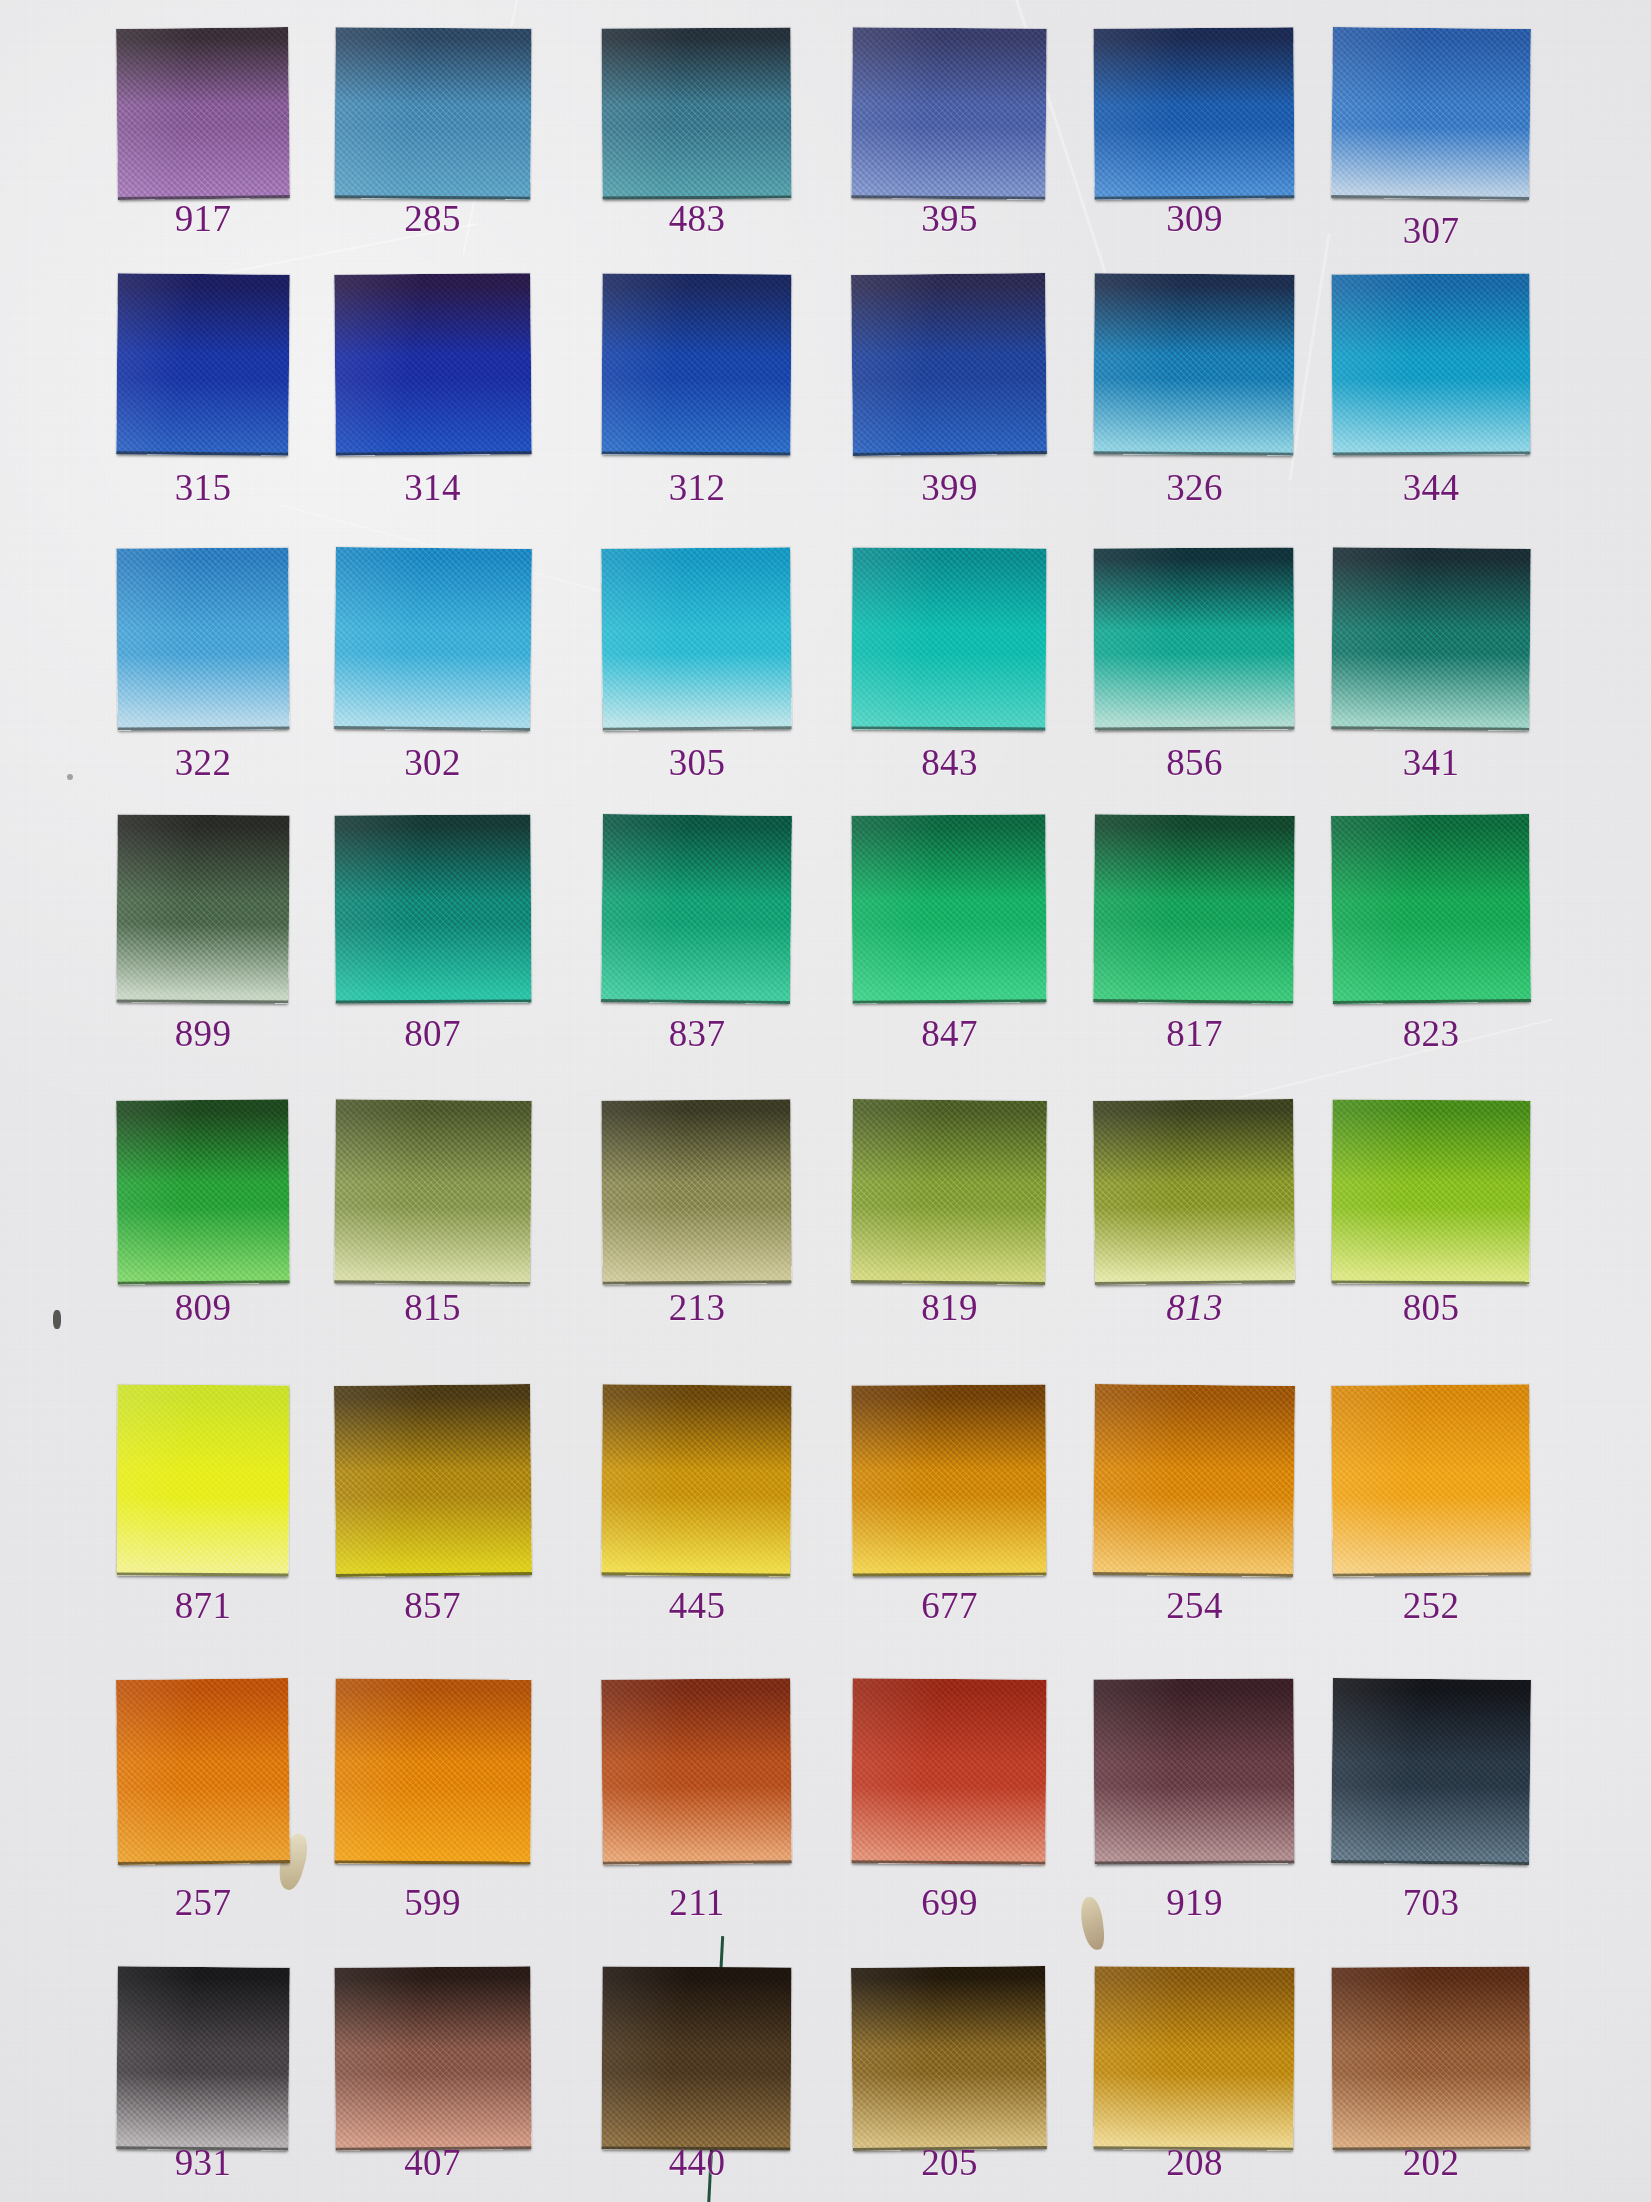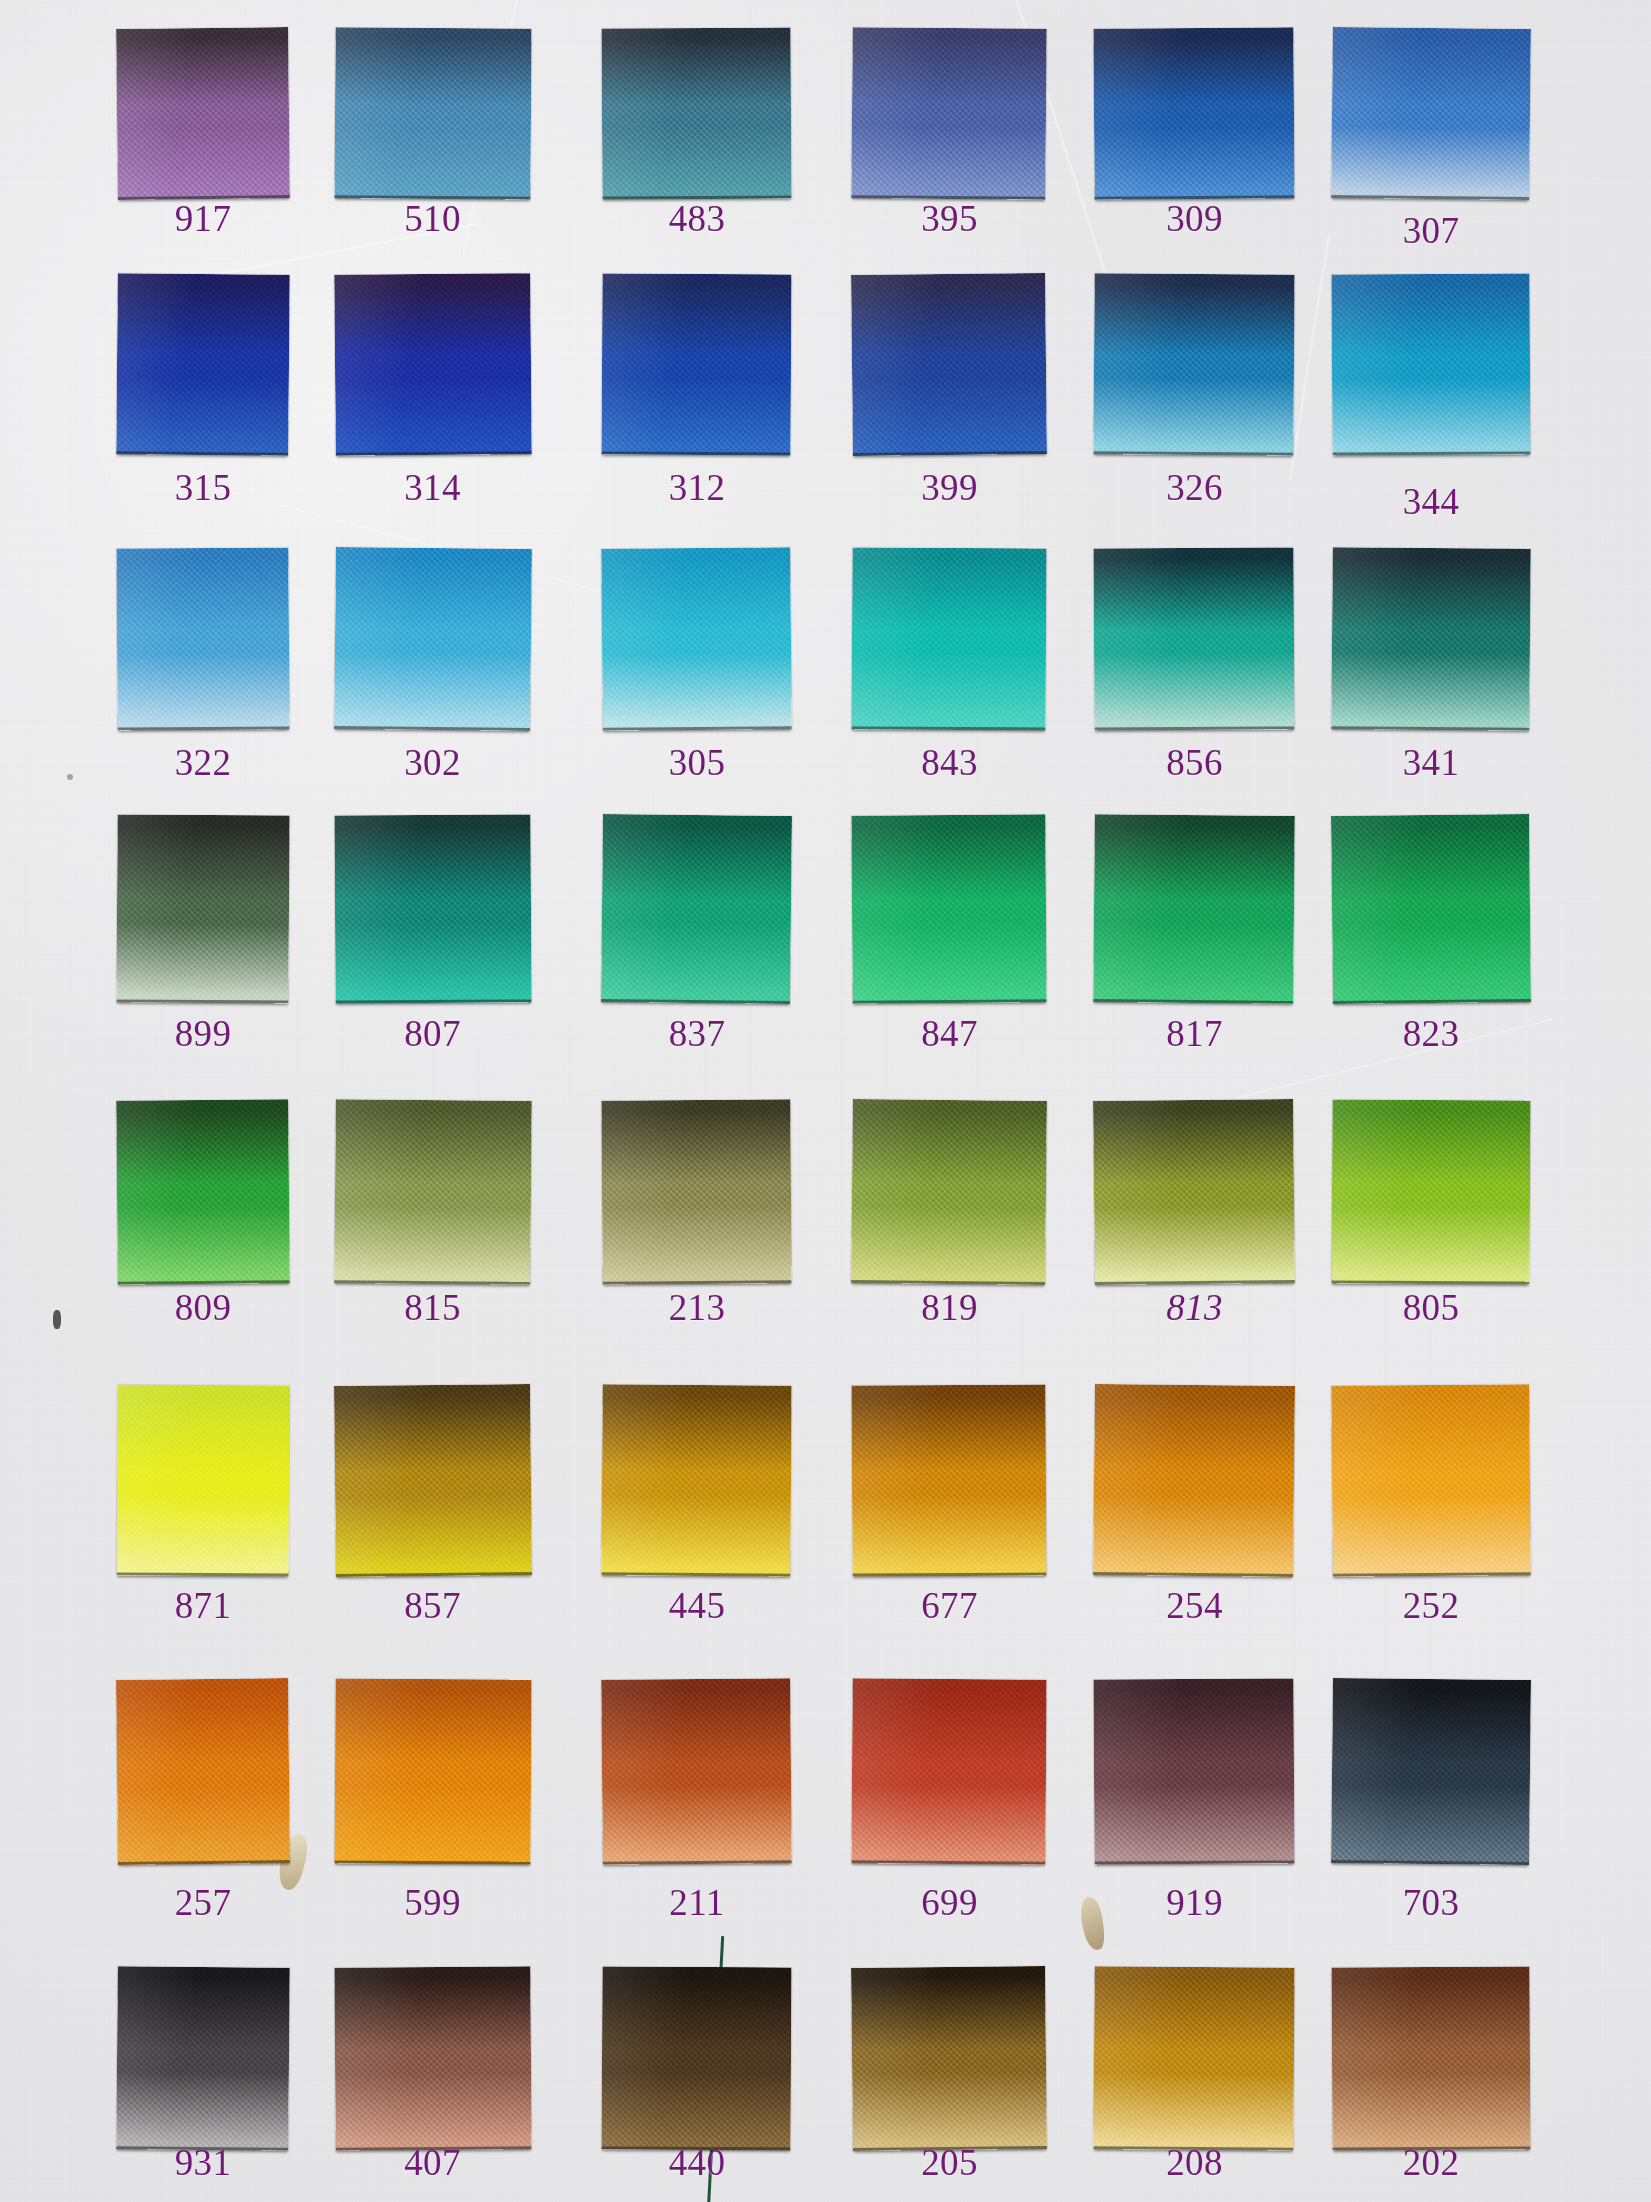--- a/index.html
+++ b/index.html
@@ -98,21 +98,21 @@
       <div class="sheen"></div>
       <div class="botedge"></div>
     </div>
     <div class="label" style="left: 100px; top: 200px; width: 206px;">917</div>
     <div class="swatch" style="left: 335px; top: 27.5px; width: 196px; height: 171px; transform: rotate(0.4deg);">
       <div class="wash" style="background: linear-gradient(rgb(47, 74, 102) 0%, rgb(47, 74, 102) 6%, rgb(74, 140, 180) 45%, rgb(74, 140, 180) 58%, rgb(95, 163, 196) 96%, rgb(95, 163, 196) 100%);"></div>
       <div class="tooth"></div>
       <div class="sheen"></div>
       <div class="botedge"></div>
     </div>
-    <div class="label" style="left: 317px; top: 200px; width: 231px;">510</div>
+    <div class="label" style="left: 317px; top: 200px; width: 231px;">285</div>
     <div class="swatch" style="left: 602px; top: 27.5px; width: 189px; height: 171px; transform: rotate(-0.3deg);">
       <div class="wash" style="background: linear-gradient(rgb(38, 50, 60) 0%, rgb(38, 50, 60) 6%, rgb(62, 123, 144) 45%, rgb(62, 123, 144) 58%, rgb(86, 160, 171) 96%, rgb(86, 160, 171) 100%);"></div>
       <div class="tooth"></div>
       <div class="sheen"></div>
       <div class="botedge"></div>
     </div>
     <div class="label" style="left: 585px; top: 200px; width: 224px;">483</div>
     <div class="swatch" style="left: 852px; top: 27.5px; width: 194px; height: 171px; transform: rotate(0.5deg);">
       <div class="wash" style="background: linear-gradient(rgb(59, 63, 109) 0%, rgb(59, 63, 109) 6%, rgb(79, 99, 168) 45%, rgb(79, 99, 168) 58%, rgb(127, 147, 201) 96%, rgb(127, 147, 201) 100%);"></div>
       <div class="tooth"></div>
@@ -168,21 +168,21 @@
       <div class="sheen"></div>
       <div class="botedge"></div>
     </div>
     <div class="label" style="left: 1077px; top: 469px; width: 235px;">326</div>
     <div class="swatch" style="left: 1332px; top: 274px; width: 198px; height: 181px; transform: rotate(-0.3deg);">
       <div class="wash" style="background: linear-gradient(rgb(26, 107, 168) 0%, rgb(26, 107, 168) 6%, rgb(22, 158, 198) 45%, rgb(22, 158, 198) 58%, rgb(143, 212, 228) 96%, rgb(143, 212, 228) 100%);"></div>
       <div class="tooth"></div>
       <div class="sheen"></div>
       <div class="botedge"></div>
     </div>
-    <div class="label" style="left: 1315px; top: 469px; width: 232px; margin-top: 14px;">344</div>
+    <div class="label" style="left: 1315px; top: 469px; width: 232px;">344</div>
     <div class="swatch" style="left: 117px; top: 548px; width: 172px; height: 182px; transform: rotate(-0.4deg);">
       <div class="wash" style="background: linear-gradient(rgb(47, 128, 192) 0%, rgb(47, 128, 192) 6%, rgb(75, 165, 214) 45%, rgb(75, 165, 214) 58%, rgb(183, 217, 234) 96%, rgb(183, 217, 234) 100%);"></div>
       <div class="tooth"></div>
       <div class="sheen"></div>
       <div class="botedge"></div>
     </div>
     <div class="label" style="left: 100px; top: 744px; width: 206px;">322</div>
     <div class="swatch" style="left: 335px; top: 548px; width: 196px; height: 182px; transform: rotate(0.6deg);">
       <div class="wash" style="background: linear-gradient(rgb(31, 139, 196) 0%, rgb(31, 139, 196) 6%, rgb(63, 176, 216) 45%, rgb(63, 176, 216) 58%, rgb(169, 219, 234) 96%, rgb(169, 219, 234) 100%);"></div>
       <div class="tooth"></div>

